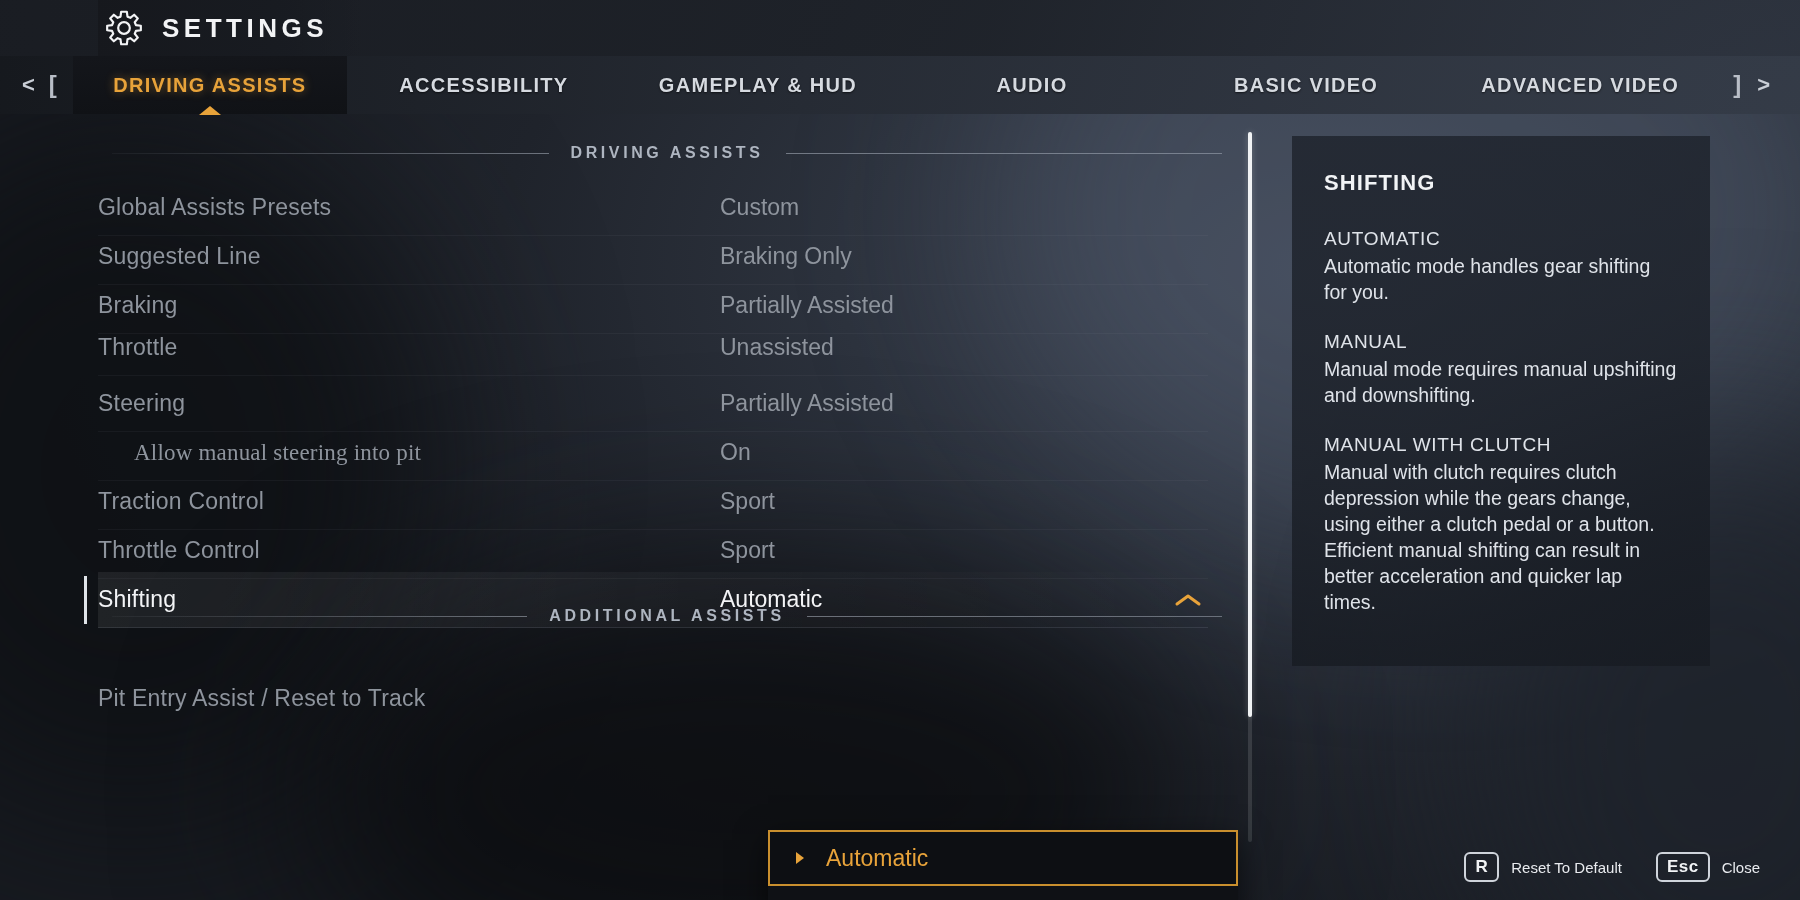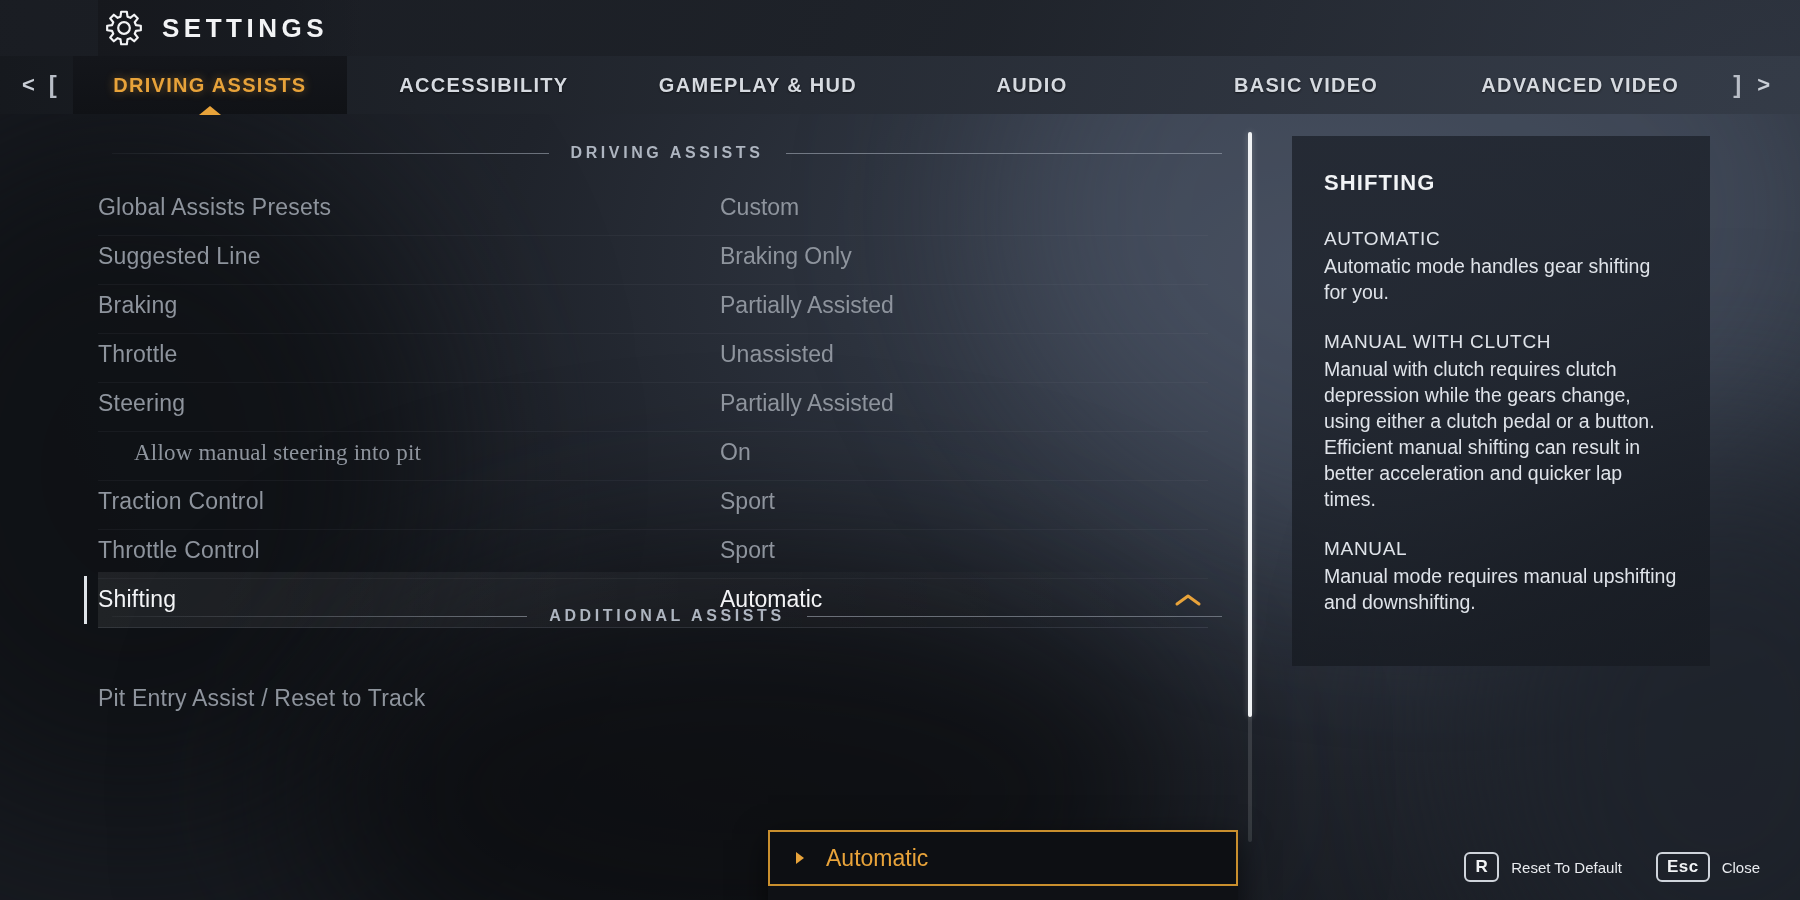--- a/index.html
+++ b/index.html
@@ -357,21 +357,21 @@
       <div class="row" style="top:115px;">
         <span class="r-label">Suggested Line</span>
         <span class="r-value">Braking Only</span>
       </div>
 
       <div class="row" style="top:164px;">
         <span class="r-label">Braking</span>
         <span class="r-value">Partially Assisted</span>
       </div>
 
-      <div class="row" style="top:213px;">
+      <div class="row" style="top:206px;">
         <span class="r-label">Throttle</span>
         <span class="r-value">Unassisted</span>
       </div>
 
       <div class="row" style="top:262px;">
         <span class="r-label">Steering</span>
         <span class="r-value">Partially Assisted</span>
       </div>
 
       <div class="row indent" style="top:311px;">
@@ -418,27 +418,27 @@
 
     <div class="info-panel">
       <div class="info-title">SHIFTING</div>
 
       <div class="info-block">
         <div class="info-head">AUTOMATIC</div>
         <div class="info-body">Automatic mode handles gear shifting for you.</div>
       </div>
 
       <div class="info-block">
+        <div class="info-head">MANUAL</div>
+        <div class="info-body">Manual mode requires manual upshifting and downshifting.</div>
+      </div>
+
+      <div class="info-block">
         <div class="info-head">MANUAL WITH CLUTCH</div>
         <div class="info-body">Manual with clutch requires clutch depression while the gears change, using either a clutch pedal or a button. Efficient manual shifting can result in better acceleration and quicker lap times.</div>
-      </div>
-
-      <div class="info-block">
-        <div class="info-head">MANUAL</div>
-        <div class="info-body">Manual mode requires manual upshifting and downshifting.</div>
       </div>
     </div>
 
     <div class="dropdown">
       <div class="dd-option sel">
         <span class="dd-caret"></span>
         <span>Automatic</span>
       </div>
       <div class="dd-option">
         

